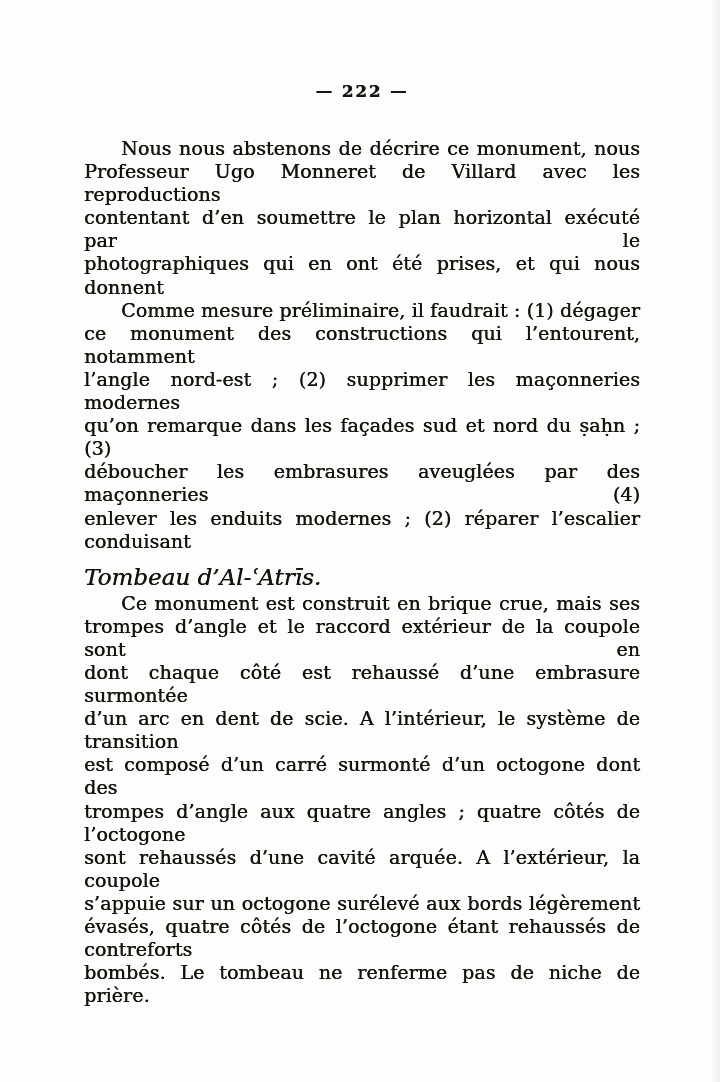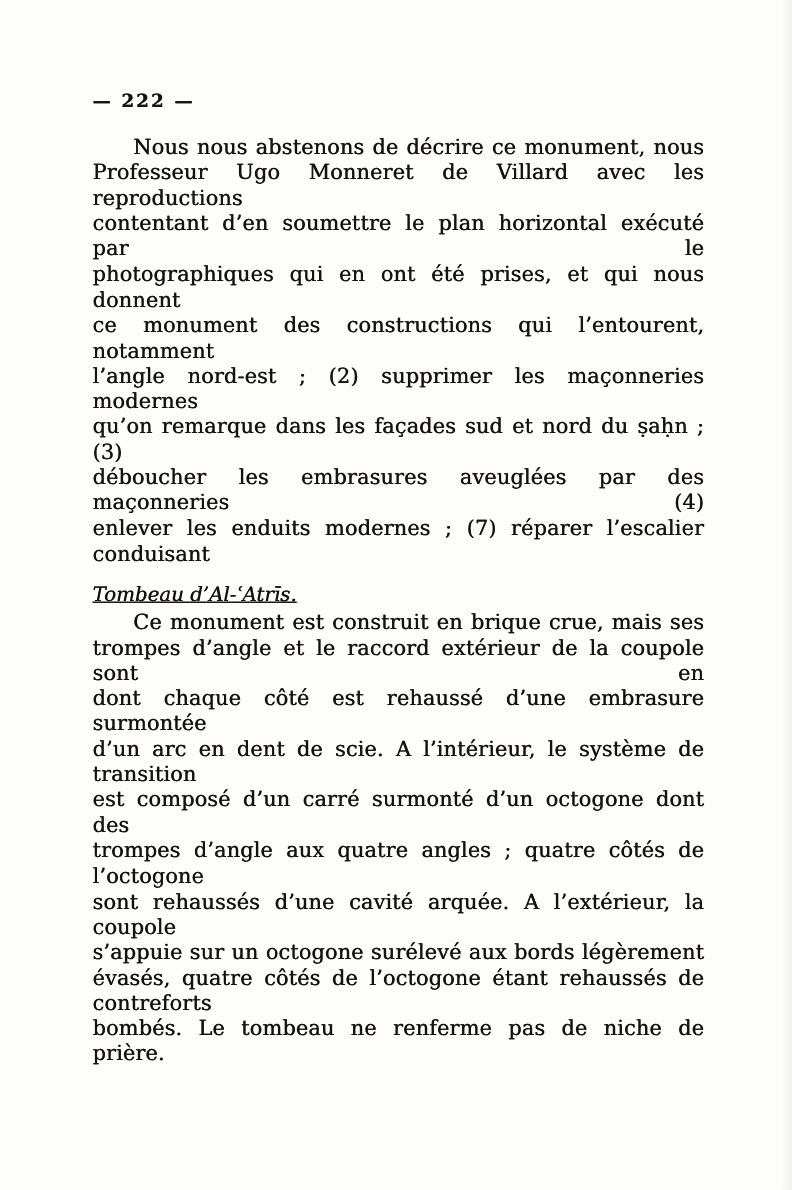--- a/index.html
+++ b/index.html
@@ -17,70 +17,71 @@
     right: 0; top: 0; bottom: 0;
     width: 10px;
     background: linear-gradient(to right, rgba(0,0,0,0), rgba(0,0,0,0.05));
   }
   .page {
     width: 556px;
     margin-left: 84px;
     padding-top: 82px;
   }
   .pagenum {
+    text-align: center;
     font-weight: bold;
     font-size: 16.5px;
     letter-spacing: 2px;
-    margin-bottom: 22px;
+    margin-bottom: 36px;
     text-shadow: 0.4px 0 0 currentColor;
   }
   .para { margin: 0; }
   .line {
     font-size: 19px;
     line-height: 23.1px;
     text-align: justify;
     text-align-last: justify;
     white-space: normal;
     text-shadow: 0.4px 0 0 currentColor;
     letter-spacing: 0.1px;
   }
   .line.last { text-align-last: left; }
   .line.first { text-indent: 37px; }
   .heading {
     font-style: italic;
     font-weight: normal;
-    font-size: 18px;
+    font-size: 23px;
     line-height: 23px;
     margin: 13px 0 3px 0;
     text-shadow: 0.4px 0 0 currentColor;
-    text-decoration: underline;
   }
 </style>
 </head>
 <body>
 
 <div class="scan-edge"></div>
 
 <div class="page">
 
   <div class="pagenum">— 222 —</div>
 
   <div class="para">
     <div class="line first">Nous nous abstenons de décrire ce monument, nous</div>
     <div class="line">Professeur Ugo Monneret de Villard avec les reproductions</div>
     <div class="line">contentant d’en soumettre le plan horizontal exécuté par le</div>
     <div class="line">photographiques qui en ont été prises, et qui nous donnent</div>
   </div>
 
   <div class="para">
+    <div class="line first">Comme mesure préliminaire, il faudrait : (1) dégager</div>
     <div class="line">ce monument des constructions qui l’entourent, notamment</div>
     <div class="line">l’angle nord-est ; (2) supprimer les maçonneries modernes</div>
     <div class="line">qu’on remarque dans les façades sud et nord du ṣaḥn ; (3)</div>
     <div class="line">déboucher les embrasures aveuglées par des maçonneries (4)</div>
-    <div class="line">enlever les enduits modernes ; (7) réparer l’escalier conduisant</div>
+    <div class="line">enlever les enduits modernes ; (2) réparer l’escalier conduisant</div>
   </div>
 
   <h2 class="heading"><span>Tombeau d’Al-ʿAtrīs.</span></h2>
 
   <div class="para">
     <div class="line first">Ce monument est construit en brique crue, mais ses</div>
     <div class="line">trompes d’angle et le raccord extérieur de la coupole sont en</div>
     <div class="line">dont chaque côté est rehaussé d’une embrasure surmontée</div>
     <div class="line">d’un arc en dent de scie.  A l’intérieur, le système de transition</div>
     <div class="line">est composé d’un carré surmonté d’un octogone dont des</div>

